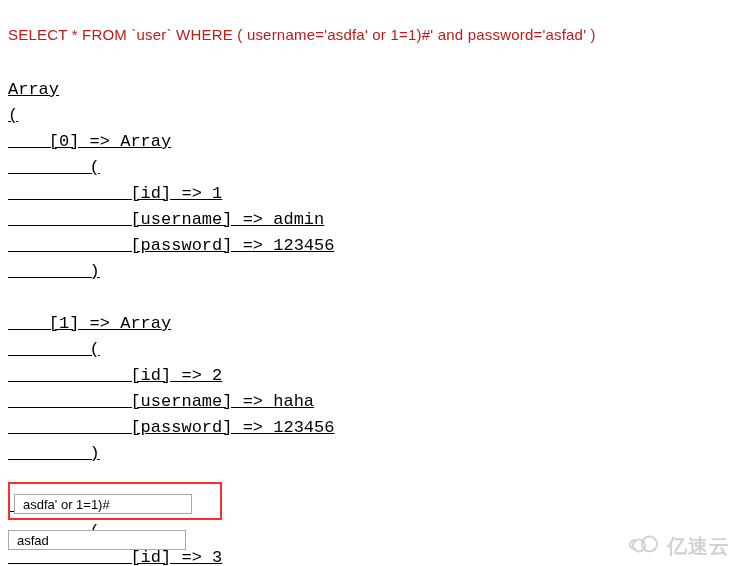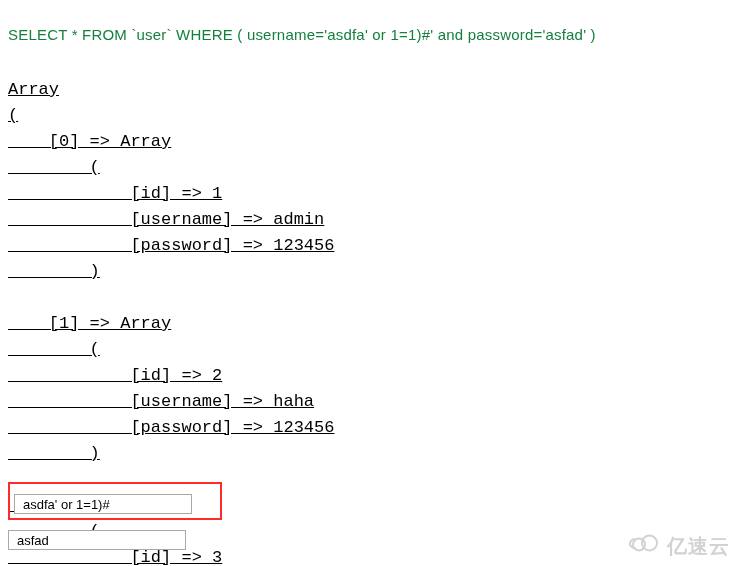--- a/index.html
+++ b/index.html
@@ -10,21 +10,21 @@
       background: #ffffff;
       font-family: Arial, "Helvetica Neue", Helvetica, sans-serif;
       overflow: hidden;
       position: relative;
     }
     .sql-line {
       position: absolute;
       top: 26px;
       left: 8px;
       font-size: 15px;
-      color: #15803d;
+      color: #b91c1c;
       letter-spacing: 0.2px;
       white-space: nowrap;
     }
     .dump {
       position: absolute;
       top: 60px;
       left: 8px;
       font-family: "Courier New", Courier, monospace;
       font-size: 17px;
       line-height: 26px;
@@ -65,25 +65,24 @@
       background: #efefef;
       border: 1px solid #8f8f8f;
       border-radius: 2px;
       cursor: pointer;
     }
     .watermark {
       position: absolute;
       right: 10px;
       bottom: 6px;
       color: #d2d2d2;
-      font-family: Liberation Mono, monospace;
+      font-family: Liberation Serif, serif;
       font-size: 20px;
       font-weight: bold;
       display: flex;
-      align-items: center;
       gap: 4px;
       letter-spacing: 1px;
       pointer-events: none;
     }
     .watermark svg {
       width: 36px;
       height: 22px;
     }
   </style>
 </head>

